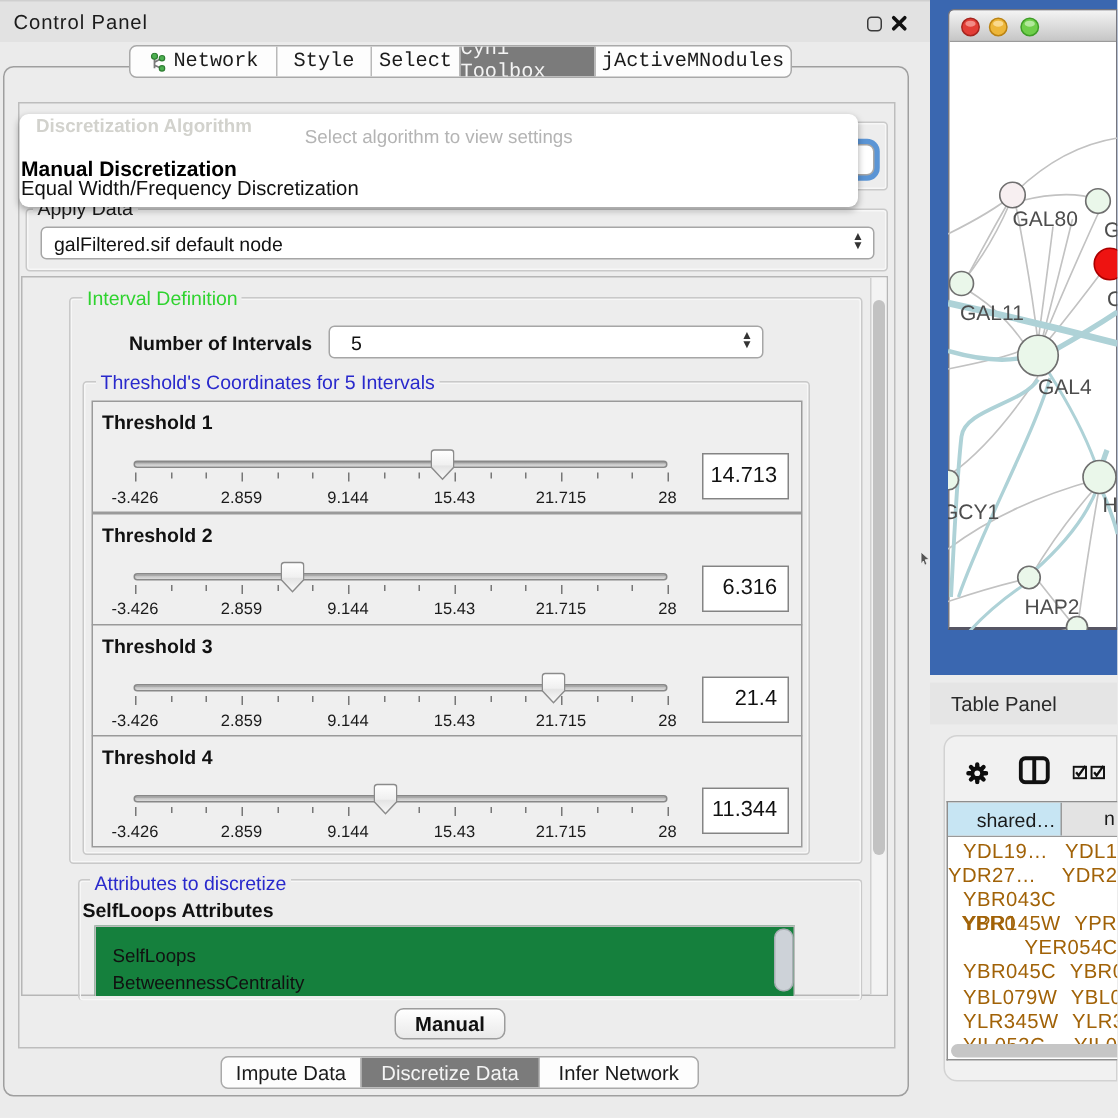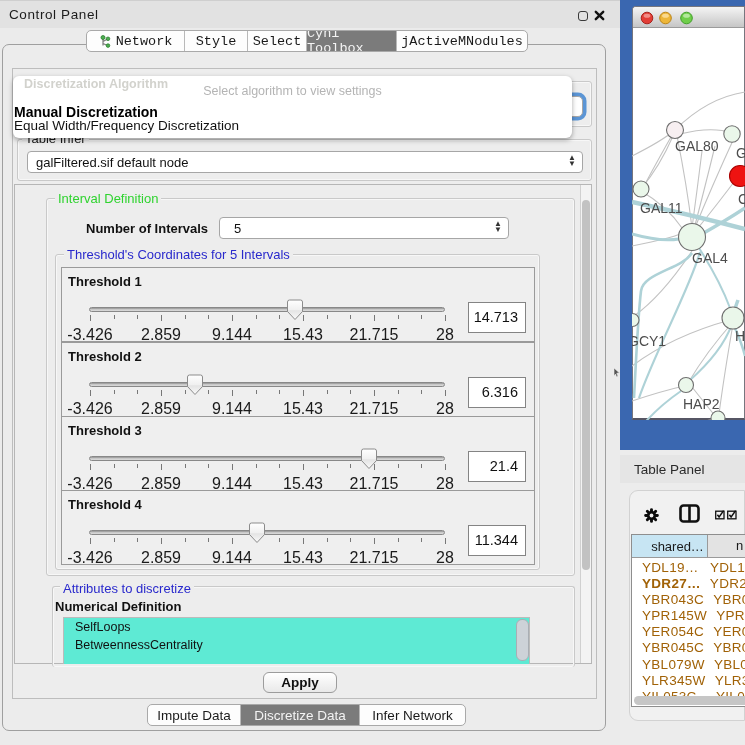--- a/index.html
+++ b/index.html
@@ -19,21 +19,21 @@
 .seg > div:last-child { border-right:none; }
 .seg > div.sel { background:#7b7b7b; color:#f4f4f4; }
 .trow { position:absolute; left:61px; width:474px; height:75px; background:#efefef;
   border:1px solid #9a9a9a; }
 .tlab { position:absolute; left:6px; top:6px; font-size:13px; font-weight:bold; color:#111; }
 .track { position:absolute; height:5px; border-radius:2.5px;
   background:linear-gradient(#8f8f8f,#c6c6c6 45%,#dcdcdc); border:1px solid #888; }
 .vbox { position:absolute; left:406px; top:34px; width:58px; height:31px; background:#fff;
   border:1px solid #848484; font-size:14.5px; color:#111; text-align:right;
   line-height:29px; padding-right:7px; }
-.ticklab { position:absolute; top:57.5px; font-size:16px; color:#1a1a1a; transform:translateX(-50%); }
+.ticklab { position:absolute; top:57.5px; font-size:11px; color:#1a1a1a; transform:translateX(-50%); }
 .tick { position:absolute; width:1px; background:#777; }
 .listrow { font-size:12.5px; color:#111; padding-left:11px; height:17.5px; line-height:17.5px; }
 </style>
 </head>
 <body>
 <div id="stage">
 
   <div class="abs" style="left:0;top:0;width:608px;height:745px;background:#ebebeb;"></div>
   <div class="abs" style="left:0;top:0;width:620px;height:28px;background:#e2e2e2;border-top:1px solid #cfcfcf;"></div>
   <div class="abs" style="left:9px;top:7px;font-size:13.5px;letter-spacing:0.6px;color:#1c1c1c;">Control Panel</div>
@@ -59,21 +59,21 @@
     <div style="width:63px;">Style</div>
     <div style="width:59px;">Select</div>
     <div class="sel" style="width:90px;">Cyni Toolbox</div>
     <div style="width:130px;">jActiveMNodules</div>
   </div>
 
   <div class="groupbox" style="left:17px;top:81px;width:575px;height:46px;"></div>
   <div class="combo" style="left:27px;top:96px;width:556px;height:21px;box-shadow:0 0 0 3.5px #5b95d5;border-radius:5px;"></div>
 
   <div class="groupbox" style="left:17px;top:139px;width:575px;height:42px;"></div>
-  <div class="gtitle" style="left:22px;top:132px;color:#1a1a1a;">Table Infer</div>
+  <div class="gtitle" style="left:22px;top:132px;color:#1a1a1a;">Apply Data</div>
   <div class="combo" style="left:27px;top:151px;width:556px;height:22px;line-height:21px;padding-left:8px;">galFiltered.sif default node</div>
   <div class="stepper" style="left:566px;top:155px;">▲<br>▼</div>
 
   <div class="abs" style="left:14px;top:184px;width:578px;height:480px;background:#ededed;border:1px solid #b6b6b6;"></div>
 
   <div class="abs" style="left:580px;top:185px;width:11px;height:478px;background:#f3f3f3;border-left:1px solid #d0d0d0;"></div>
   <div class="abs" style="left:582px;top:200px;width:8px;height:370px;background:#c2c2c2;border-radius:4px;"></div>
 
   <div class="groupbox" style="left:46px;top:198px;width:529px;height:378px;"></div>
   <div class="gtitle" style="left:55px;top:192px;color:#2fd32f;">Interval Definition</div>
@@ -234,28 +234,28 @@
               <stop offset="1" stop-color="#fafafa"></stop>
     </linearGradient>
           </defs>
         </svg>
         <div class="vbox">11.344</div>
       </div>
     </div>
 
   <div class="groupbox" style="left:52px;top:586px;width:523px;height:81px;border-bottom:none;"></div>
   <div class="gtitle" style="left:60px;top:581.5px;color:#2929cc;">Attributes to discretize</div>
-  <div class="abs" style="left:55px;top:599px;font-size:13px;font-weight:bold;color:#111;">Numerical Definition</div>
-  <div class="abs" style="left:63px;top:617px;width:467px;height:47px;background:#5eead4;border:1px solid #bbb;border-bottom:none;overflow:hidden;padding-top:1px;">
+  <div class="abs" style="left:55px;top:599px;font-size:13px;font-weight:bold;color:#111;">SelfLoops Attributes</div>
+  <div class="abs" style="left:63px;top:617px;width:467px;height:47px;background:#15803d;border:1px solid #bbb;border-bottom:none;overflow:hidden;padding-top:11px;">
     <div class="listrow">SelfLoops</div>
     <div class="listrow">BetweennessCentrality</div>
   </div>
   <div class="abs" style="left:516px;top:619px;width:13px;height:42px;background:#cdd2d8;border:1px solid #a9aeb4;border-radius:6px;"></div>
 
-  <div class="abs" style="left:263px;top:672px;width:74px;height:21px;background:linear-gradient(#ffffff,#e9e9e9);border:1px solid #9c9c9c;border-radius:6px;font-size:13.5px;font-weight:600;color:#111;text-align:center;line-height:19px;">Apply</div>
+  <div class="abs" style="left:263px;top:672px;width:74px;height:21px;background:linear-gradient(#ffffff,#e9e9e9);border:1px solid #9c9c9c;border-radius:6px;font-size:13.5px;font-weight:600;color:#111;text-align:center;line-height:19px;">Manual</div>
 
   <div class="seg" style="left:147px;top:704px;">
     <div style="width:93px;">Impute Data</div>
     <div class="sel" style="width:119px;">Discretize Data</div>
     <div style="width:105px;">Infer Network</div>
   </div>
 
   <div class="abs" style="left:13px;top:76px;width:559px;height:62px;background:#ffffff;border-radius:6px;box-shadow:0 2px 5px rgba(0,0,0,0.35);z-index:30;"></div>
   <div class="abs" style="left:24px;top:77px;font-size:12.5px;font-weight:bold;color:#d2d2cd;z-index:31;">Discretization Algorithm</div>
   <div class="abs" style="left:13px;top:84px;width:559px;text-align:center;font-size:12.5px;color:#b4b4b4;z-index:31;">Select algorithm to view settings</div>
@@ -364,32 +364,32 @@
     <div style="display:flex;height:23px;border-bottom:1px solid #9a9a9a;font-size:13px;color:#1a1a1a;">
       <div style="width:76px;background:#c7e5f3;border-right:1px solid #9a9a9a;text-align:center;line-height:23px;text-indent:16px;">shared…</div>
       <div style="flex:1;background:#e3e3e3;line-height:22px;padding-left:28px;">n</div>
     </div>
     <div id="tbody" style="font-size:13.5px;letter-spacing:0.3px;color:#a16207;padding-top:2px;">
         <div style="display:flex;height:16.1px;line-height:16.1px;">
     <div style="width:76px;padding-left:10px;">YDL19…</div>
     <div style="flex:1;padding-left:9px;">YDL1</div>
         </div>
         <div style="display:flex;height:16.1px;line-height:16.1px;">
-    <div style="width:76px;padding-left:10px;font-weight:bold;">YDR27…</div>
+    <div style="width:76px;">YDR27…</div>
     <div style="flex:1;padding-left:9px;">YDR2</div>
         </div>
-        <div style="display:flex;height:16.1px;line-height:16.1px;">
+        <div style="display:flex;height:16.1px;line-height:16.1px;flex-direction:column;">
     <div style="width:76px;padding-left:10px;">YBR043C</div>
     <div style="flex:1;padding-left:9px;">YBR0</div>
         </div>
         <div style="display:flex;height:16.1px;line-height:16.1px;">
     <div style="width:76px;padding-left:10px;">YPR145W</div>
     <div style="flex:1;padding-left:9px;">YPR1</div>
         </div>
-        <div style="display:flex;height:16.1px;line-height:16.1px;">
+        <div style="display:flex;height:16.1px;line-height:16.1px;padding-left:41px;">
     <div style="width:76px;padding-left:10px;">YER054C</div>
     <div style="flex:1;padding-left:9px;">YER0</div>
         </div>
         <div style="display:flex;height:16.1px;line-height:16.1px;">
     <div style="width:76px;padding-left:10px;">YBR045C</div>
     <div style="flex:1;padding-left:9px;">YBR0</div>
         </div>
         <div style="display:flex;height:16.1px;line-height:16.1px;">
     <div style="width:76px;padding-left:10px;">YBL079W</div>
     <div style="flex:1;padding-left:9px;">YBL0</div>

